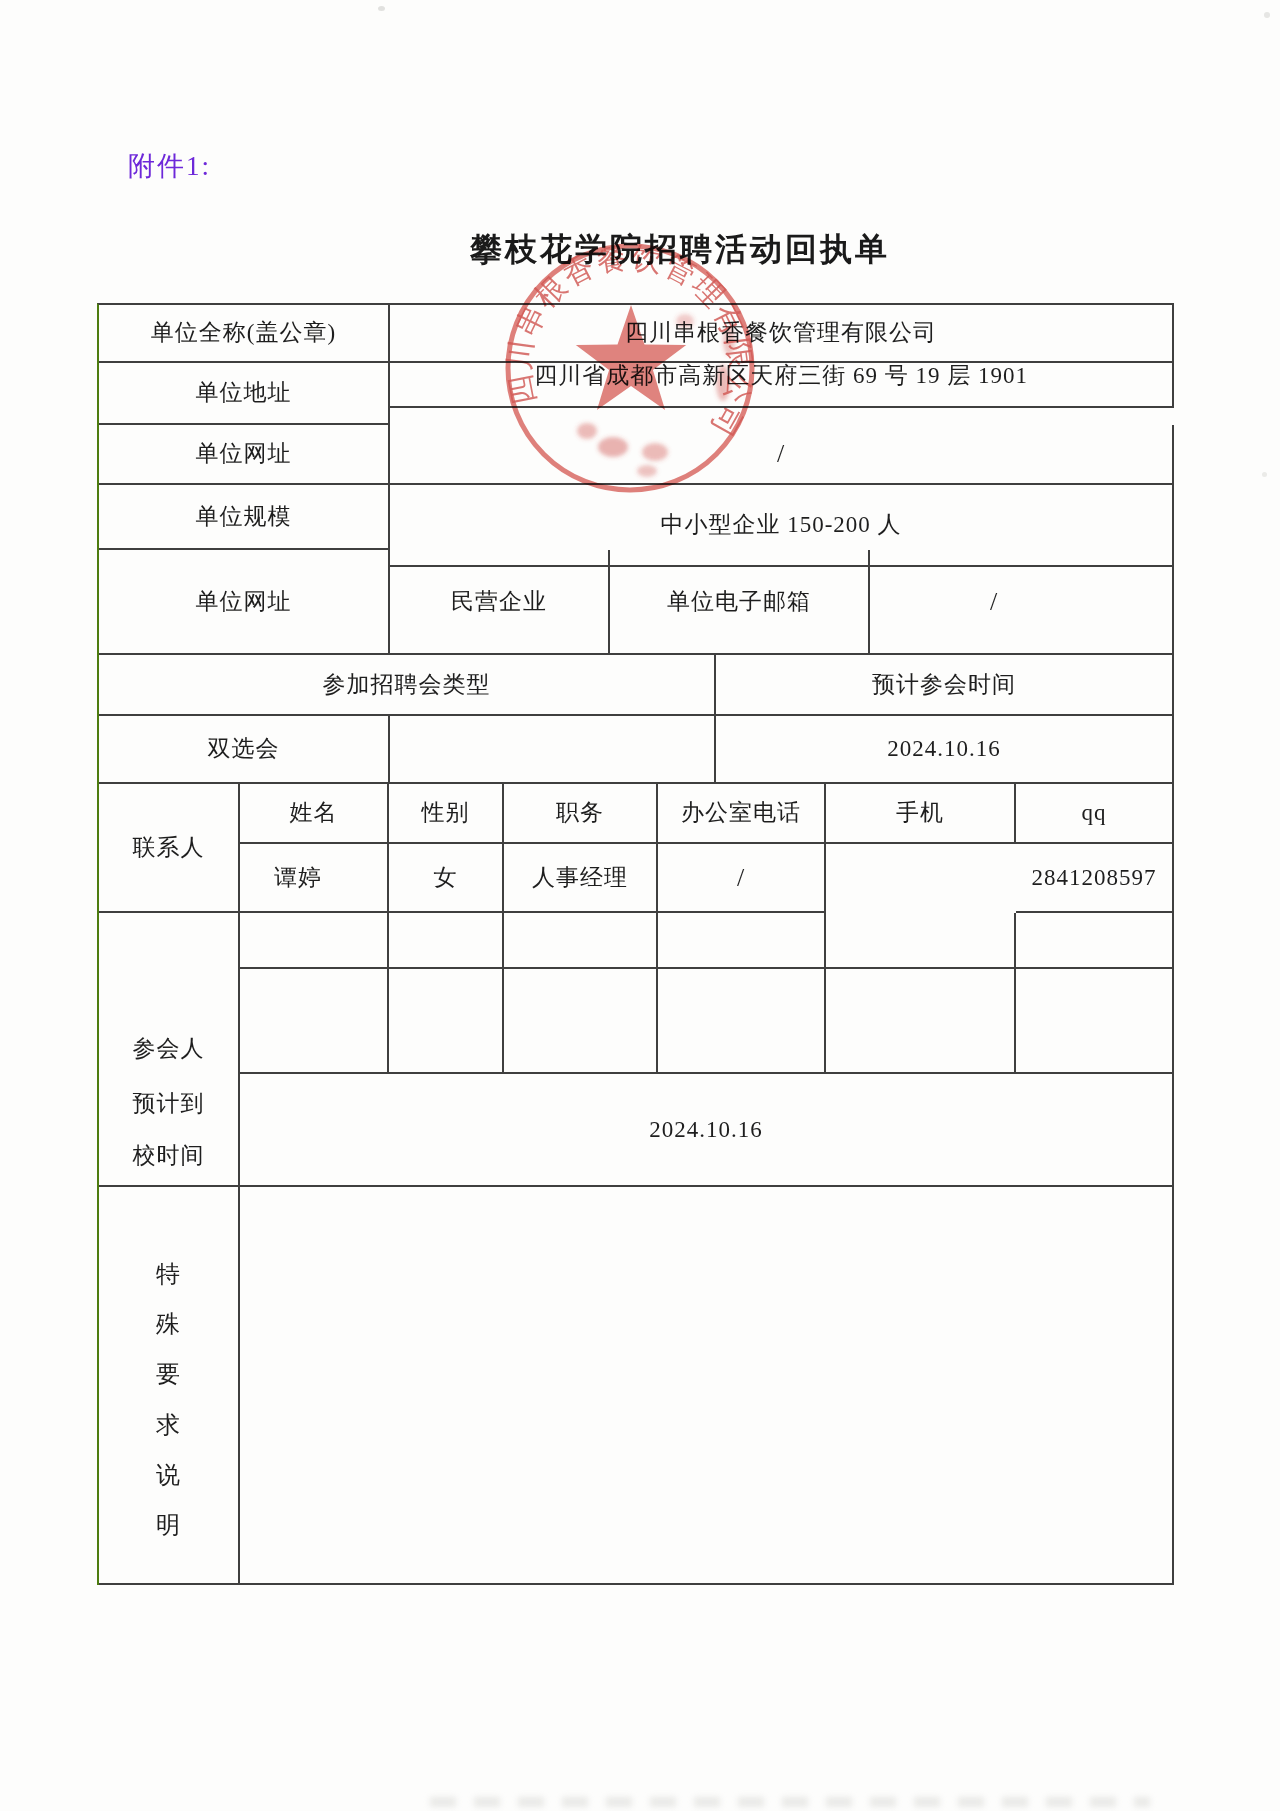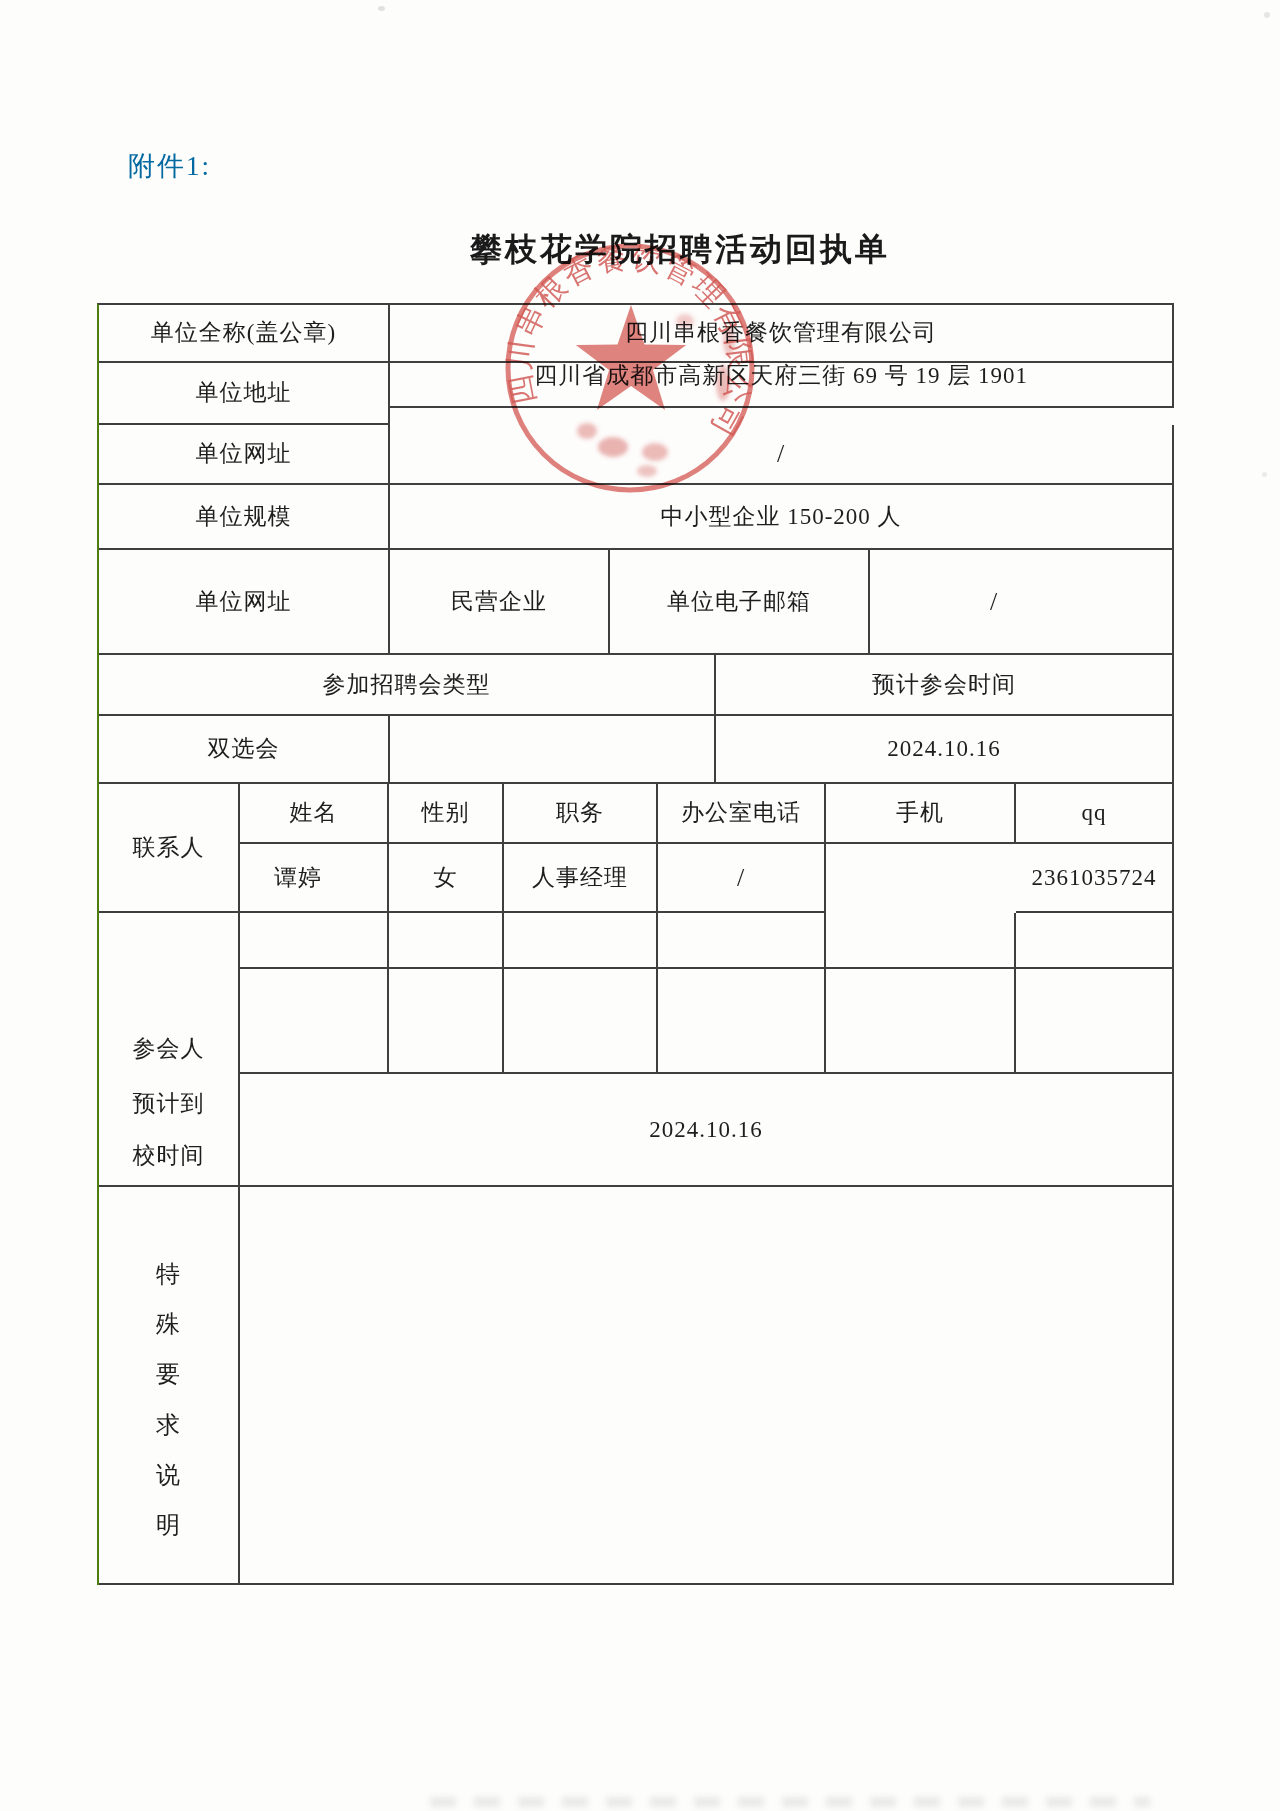--- a/index.html
+++ b/index.html
@@ -6,21 +6,21 @@
   .page{
     position:relative;
     width:1280px;height:1811px;
     background:#fdfdfc;
     overflow:hidden;
     font-family:"Liberation Serif","DejaVu Serif",serif;
     color:#1c1c1c;
   }
   .attachment{
     position:absolute;left:128px;top:148px;
-    font-size:27px;letter-spacing:2px;color:#0369a1;
+    font-size:27px;letter-spacing:2px;color:#6d28d9;
   }
   .doc-title{
     position:absolute;left:190px;top:228px;width:980px;
     text-align:center;font-size:32px;font-weight:600;letter-spacing:3px;color:#1a1a1a;
   }
   .form-table{
     position:absolute;left:97px;top:303px;width:1075px;height:1280px;
     border-left:2px solid #4d7c0f;border-top:2px solid #3f3f3f;
   }
   .cell{
@@ -63,21 +63,21 @@
     <div class="cell" style="left:0;top:0;width:291px;height:58px">单位全称(盖公章)</div>
     <div class="cell" style="left:291px;top:0;width:784px;height:58px">四川串根香餐饮管理有限公司</div>
 
     <div class="cell" style="left:0;top:58px;width:291px;height:62px">单位地址</div>
     <div class="cell" style="left:291px;top:41px;width:784px;height:62px">四川省成都市高新区天府三街 69 号 19 层 1901</div>
 
     <div class="cell" style="left:0;top:120px;width:291px;height:60px">单位网址</div>
     <div class="cell slash" style="left:291px;top:120px;width:784px;height:60px">/</div>
 
     <div class="cell" style="left:0;top:180px;width:291px;height:65px">单位规模</div>
-    <div class="cell" style="left:291px;top:180px;width:784px;height:65px">中小型企业 150-200 人</div>
+    <div class="cell" style="left:291px;top:180px;width:784px;height:82px">中小型企业 150-200 人</div>
 
     <div class="cell" style="left:0;top:245px;width:291px;height:105px">单位网址</div>
     <div class="cell" style="left:291px;top:245px;width:220px;height:105px">民营企业</div>
     <div class="cell" style="left:511px;top:245px;width:260px;height:105px">单位电子邮箱</div>
     <div class="cell slash email-slash" style="left:771px;top:245px;width:304px;height:105px">/</div>
 
     <div class="cell" style="left:0;top:350px;width:617px;height:61px">参加招聘会类型</div>
     <div class="cell" style="left:617px;top:350px;width:458px;height:61px">预计参会时间</div>
 
     <div class="cell" style="left:0;top:411px;width:291px;height:68px">双选会</div>
@@ -90,21 +90,21 @@
     <div class="cell" style="left:290px;top:479px;width:115px;height:60px">性别</div>
     <div class="cell" style="left:405px;top:479px;width:154px;height:60px">职务</div>
     <div class="cell" style="left:559px;top:479px;width:168px;height:60px">办公室电话</div>
     <div class="cell" style="left:727px;top:479px;width:190px;height:60px">手机</div>
     <div class="cell" style="left:917px;top:479px;width:158px;height:60px">qq</div>
 
     <div class="cell align-left" style="left:141px;top:539px;width:149px;height:69px">谭婷</div>
     <div class="cell" style="left:290px;top:539px;width:115px;height:69px">女</div>
     <div class="cell" style="left:405px;top:539px;width:154px;height:69px">人事经理</div>
     <div class="cell slash" style="left:559px;top:539px;width:168px;height:69px">/</div>
-    <div class="cell" style="left:917px;top:539px;width:158px;height:69px">2361035724</div>
+    <div class="cell" style="left:917px;top:539px;width:158px;height:69px">2841208597</div>
 
     <div class="cell" style="left:0;top:608px;width:141px;height:274px">参会人</div>
 
     <div class="cell" style="left:141px;top:608px;width:149px;height:56px"></div>
     <div class="cell" style="left:290px;top:608px;width:115px;height:56px"></div>
     <div class="cell" style="left:405px;top:608px;width:154px;height:56px"></div>
     <div class="cell" style="left:559px;top:608px;width:168px;height:56px"></div>
     <div class="cell" style="left:727px;top:608px;width:190px;height:56px"></div>
     <div class="cell" style="left:917px;top:608px;width:158px;height:56px"></div>
 

